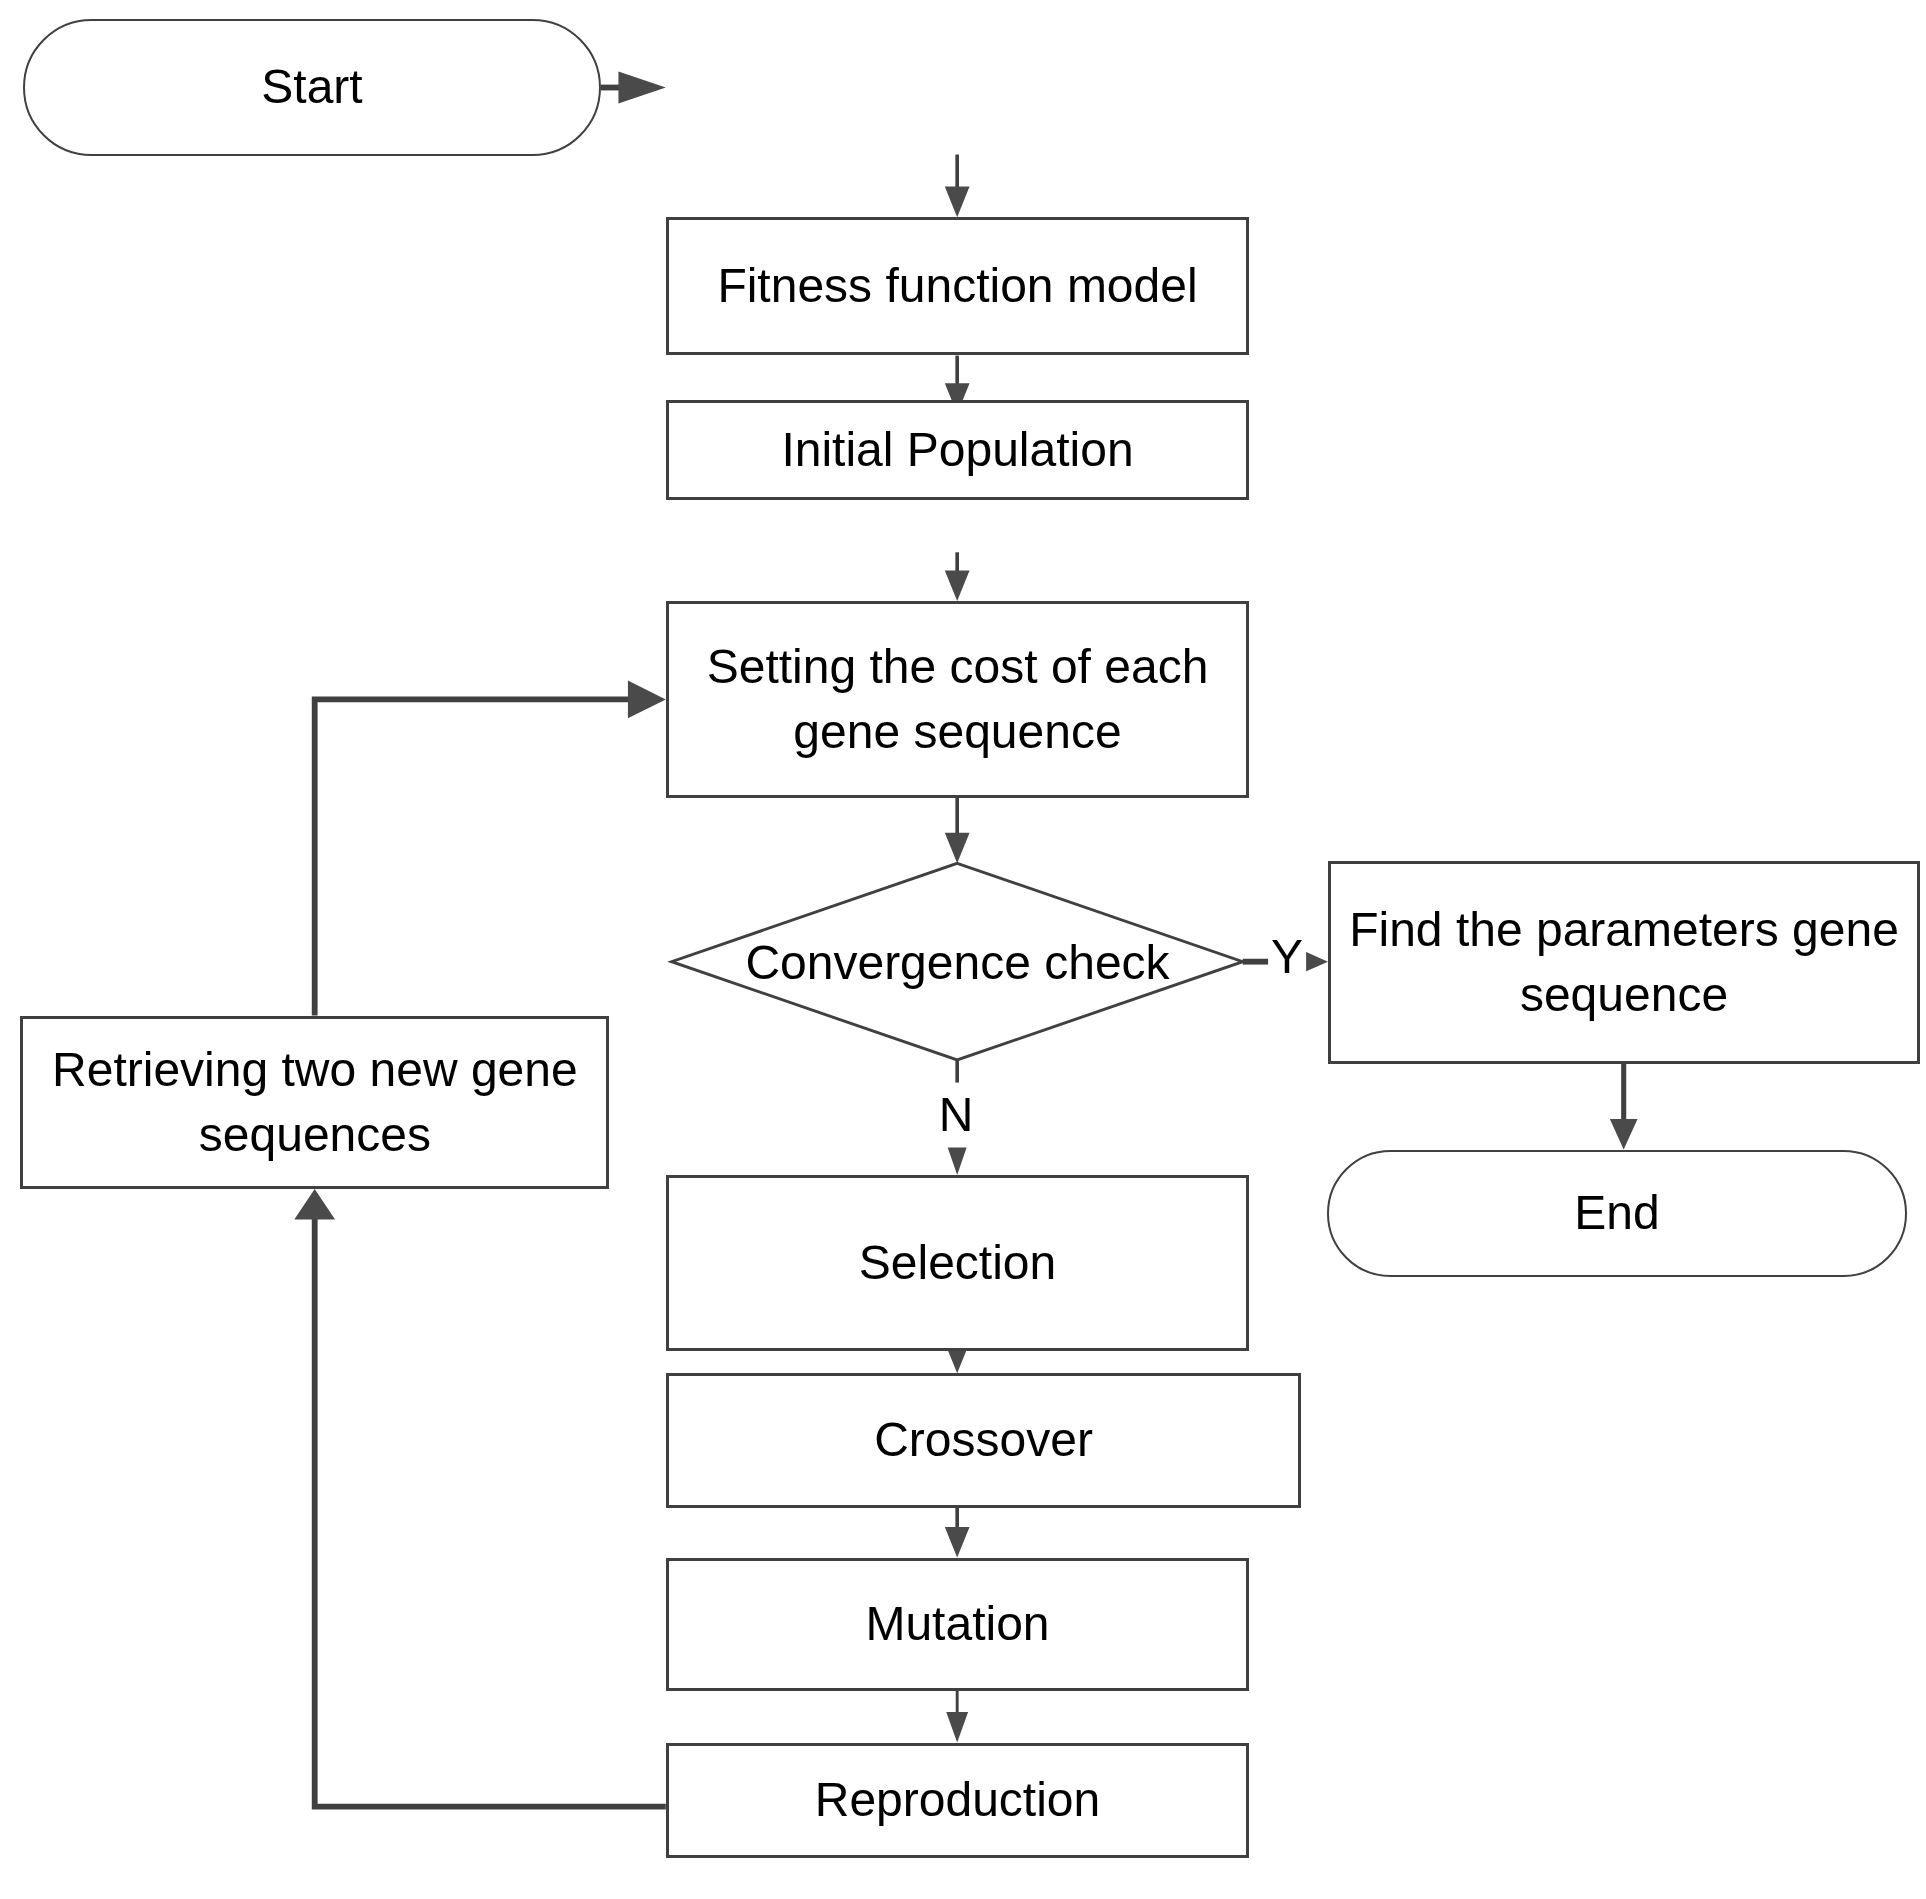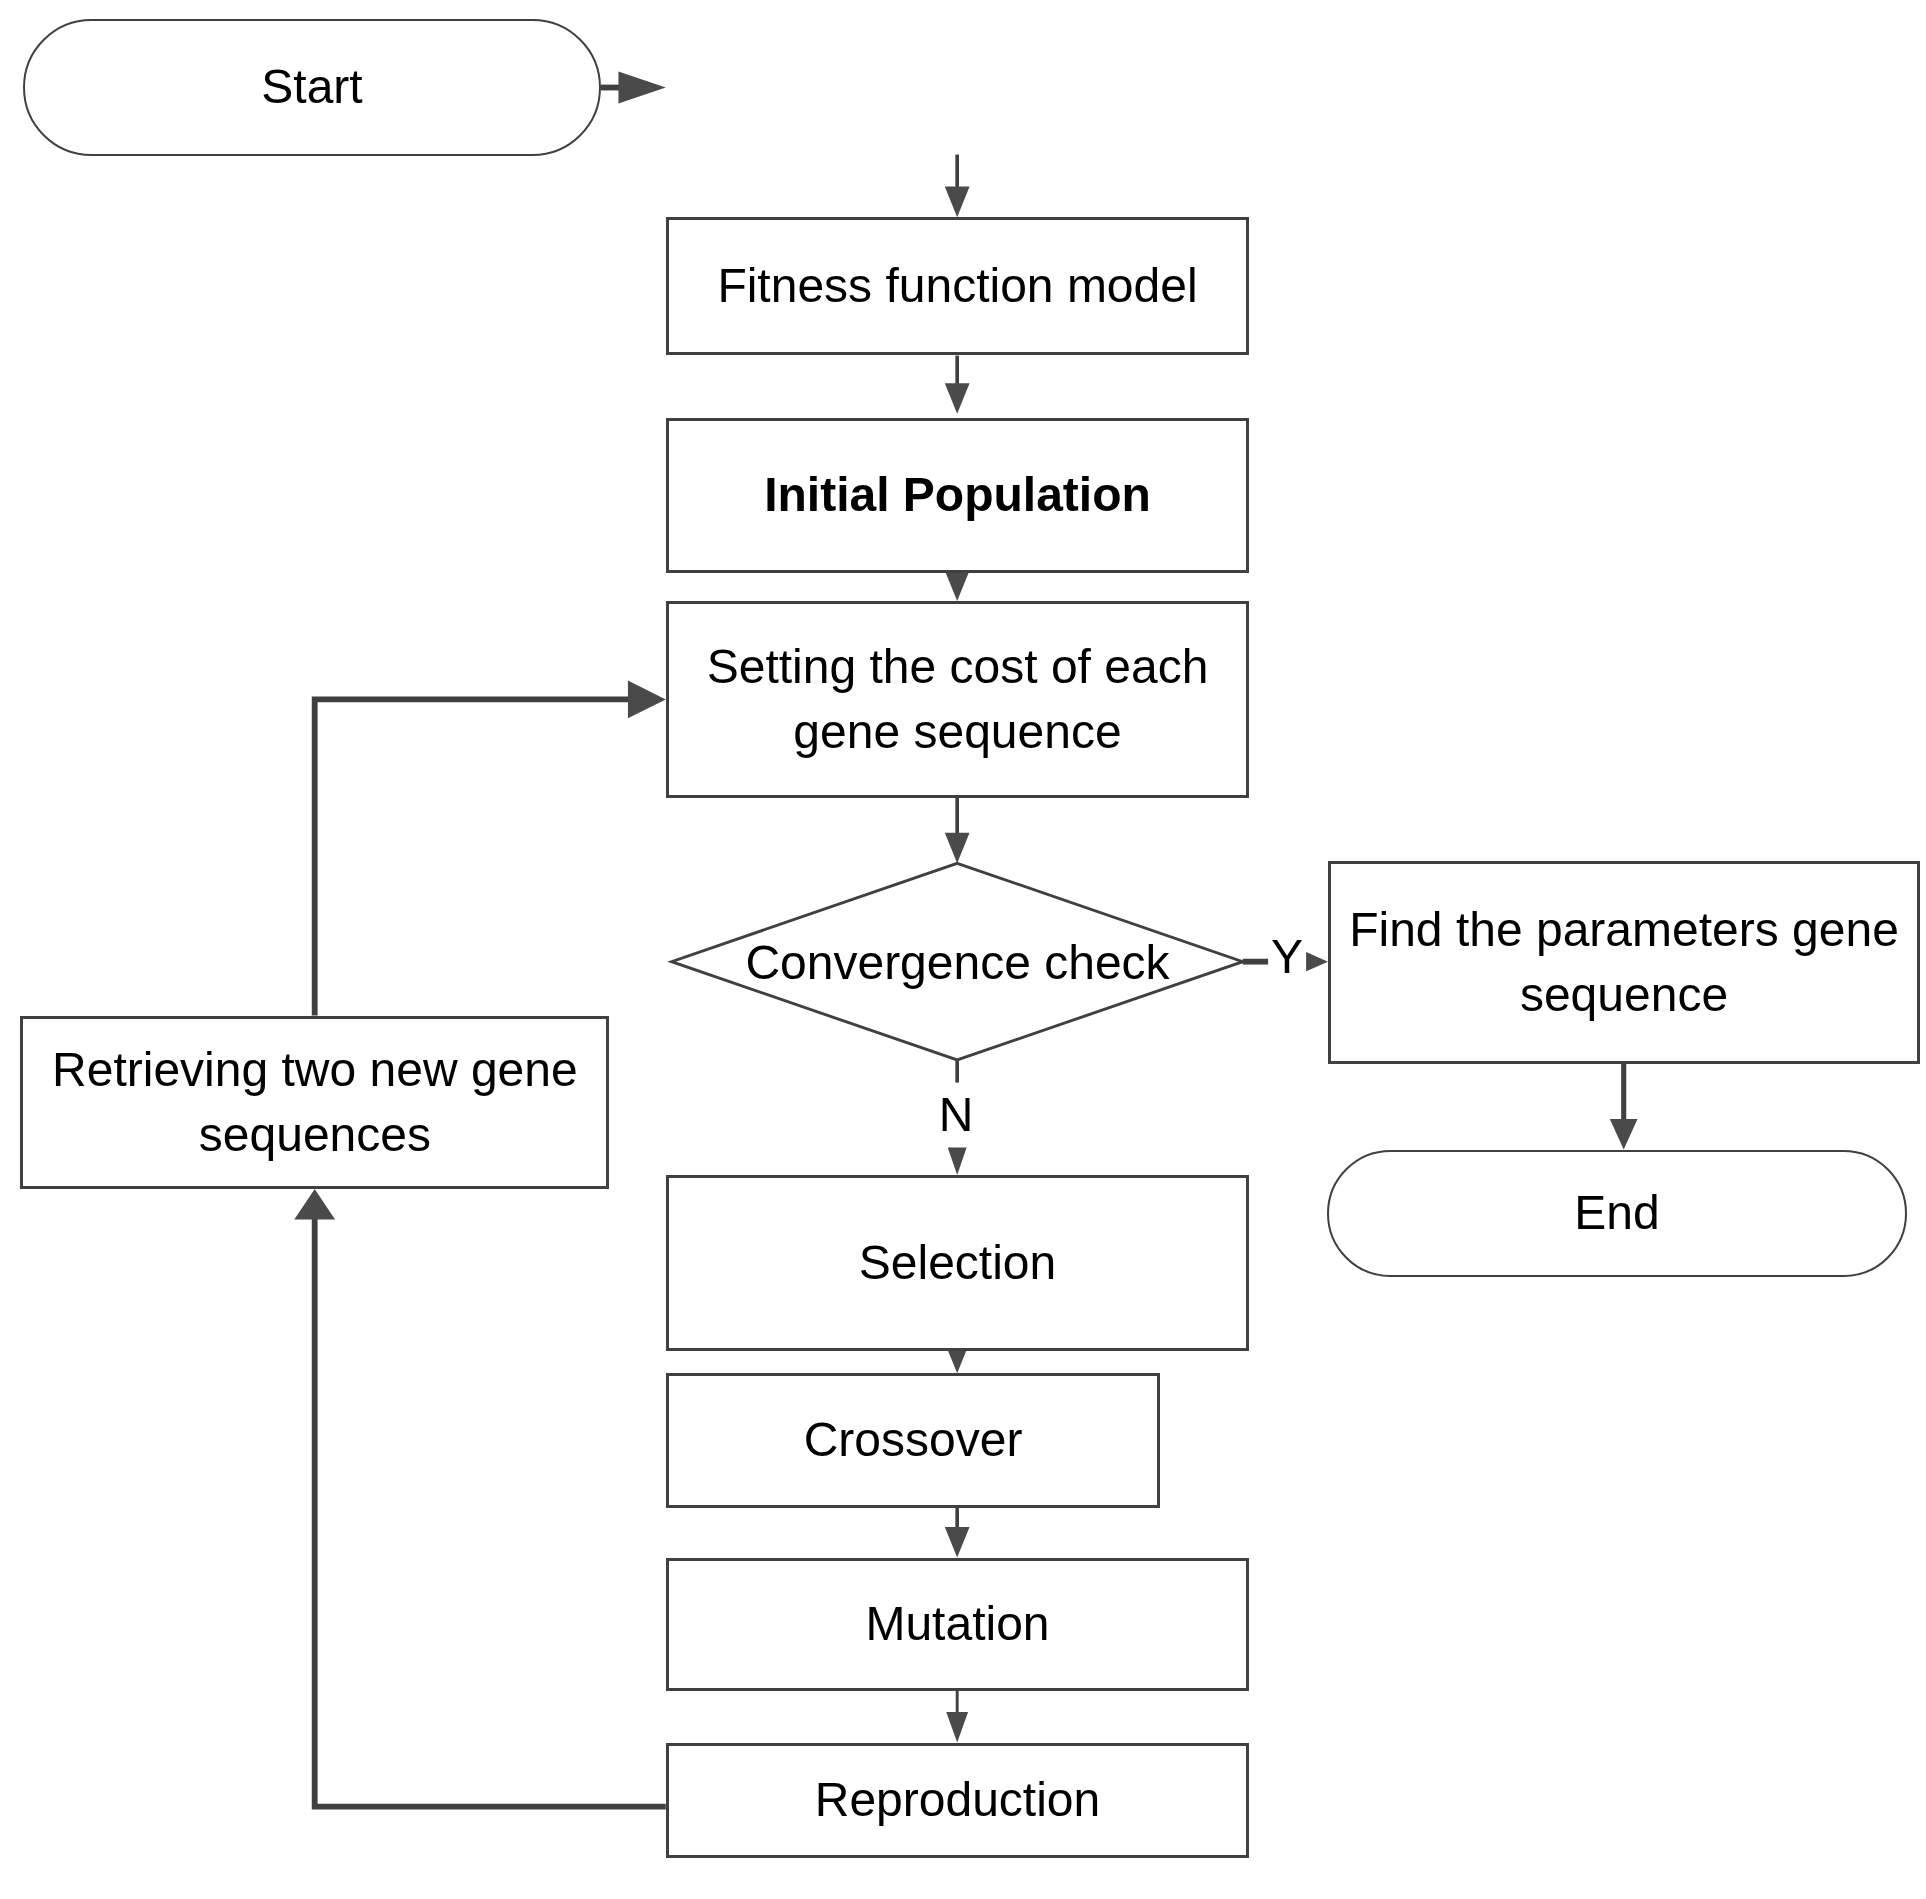--- a/index.html
+++ b/index.html
@@ -150,21 +150,21 @@
 
   <div class="node terminator" style="left:23px; top:19px; width:578px; height:137px;">
     <span class="label">Start</span>
   </div>
 
 
   <div class="node" style="left:666px; top:217px; width:583px; height:138px;">
     <span class="label">Fitness function model</span>
   </div>
 
-  <div class="node" style="left:666px; top:418px; width:583px; height:155px;font-weight:bold;">
+  <div class="node" style="left:666px; top:400px; width:583px; height:100px;">
     <span class="label">Initial Population</span>
   </div>
 
   <div class="node" style="left:666px; top:601px; width:583px; height:197px;">
     <span class="label">Setting the cost of each gene sequence</span>
   </div>
 
   <div class="diamond-label" style="left:728px; top:911px; width:459px; height:102px;">
     <span class="label">Convergence check</span>
   </div>
@@ -178,21 +178,21 @@
   </div>
 
   <div class="node" style="left:20.4px; top:1016px; width:589px; height:173px;">
     <span class="label">Retrieving two new gene sequences</span>
   </div>
 
   <div class="node" style="left:666px; top:1175px; width:583px; height:176px;">
     <span class="label">Selection</span>
   </div>
 
-  <div class="node" style="left:666px; top:1373px; width:494px; height:135px;">
+  <div class="node" style="left:666px; top:1373px; width:635px; height:135px;">
     <span class="label">Crossover</span>
   </div>
 
   <div class="node" style="left:666px; top:1558px; width:583px; height:133px;">
     <span class="label">Mutation</span>
   </div>
 
   <div class="node" style="left:666px; top:1743px; width:583px; height:115px;">
     <span class="label">Reproduction</span>
   </div>

